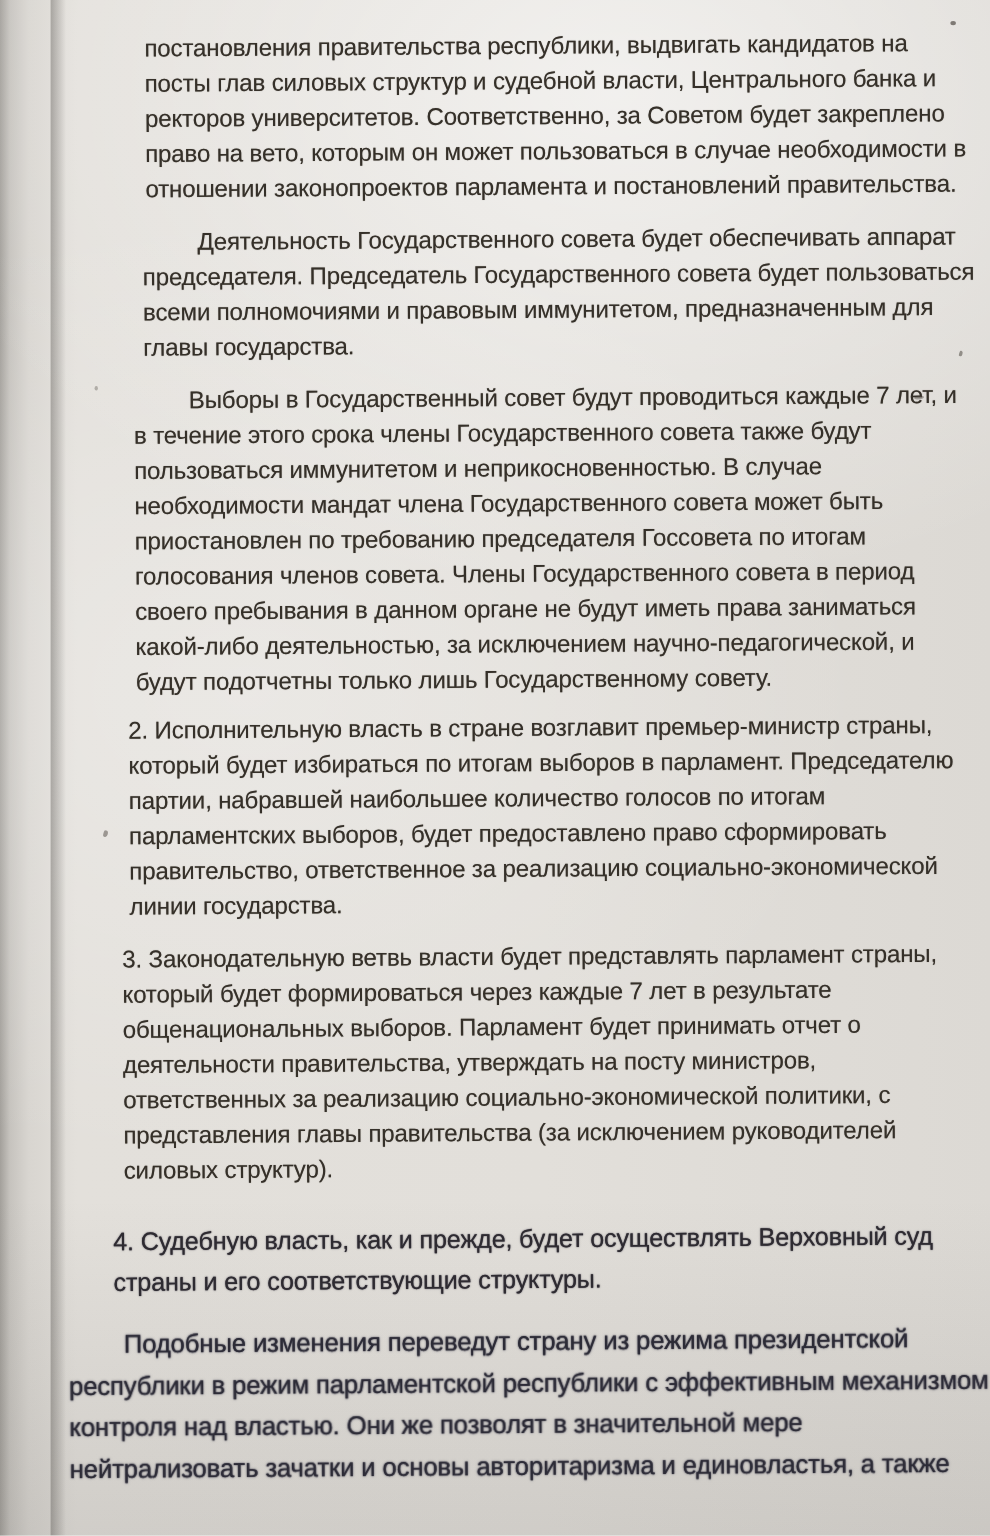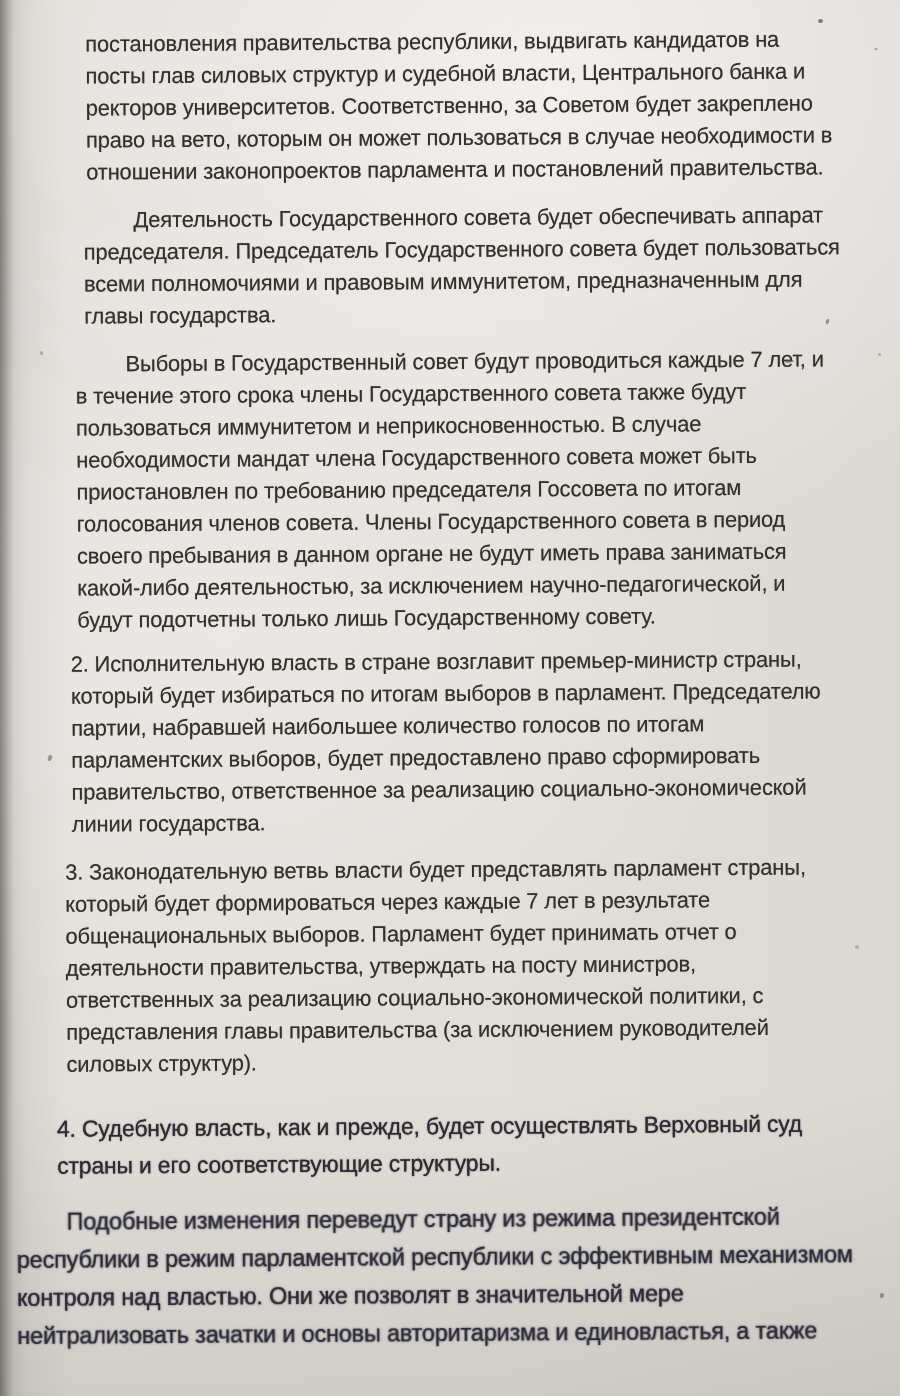--- a/index.html
+++ b/index.html
@@ -10,21 +10,21 @@
     overflow: hidden;
     position: relative;
     font-family: "Liberation Sans", sans-serif;
     background:
       radial-gradient(120% 55% at 62% 6%, rgba(255,255,255,0.55), rgba(255,255,255,0) 60%),
       radial-gradient(90% 45% at 25% 45%, rgba(255,255,255,0.28), rgba(255,255,255,0) 70%),
       linear-gradient(180deg, rgba(0,0,0,0) 78%, rgba(95,92,88,0.14) 100%),
       linear-gradient(90deg, #a3a09b 0px, #c6c3be 9px, #d8d5d0 26px, #e3e0db 70px, #e2dfda 55%, #dcd9d4 100%);
   }
   .page {
-    position: absolute; inset: 0;
+    position: absolute; inset: 0; margin-left: 46px;
   }
   .doc {
     position: absolute; left: 0; top: 0; right: 0;
     padding-top: 26px;
     font-size: 22px;
     line-height: 32px;
     letter-spacing: -0.2px;
     color: #353029;
     text-shadow: 0 0 0.8px rgba(62,54,46,0.55);
     transform: rotate(-0.4deg);

